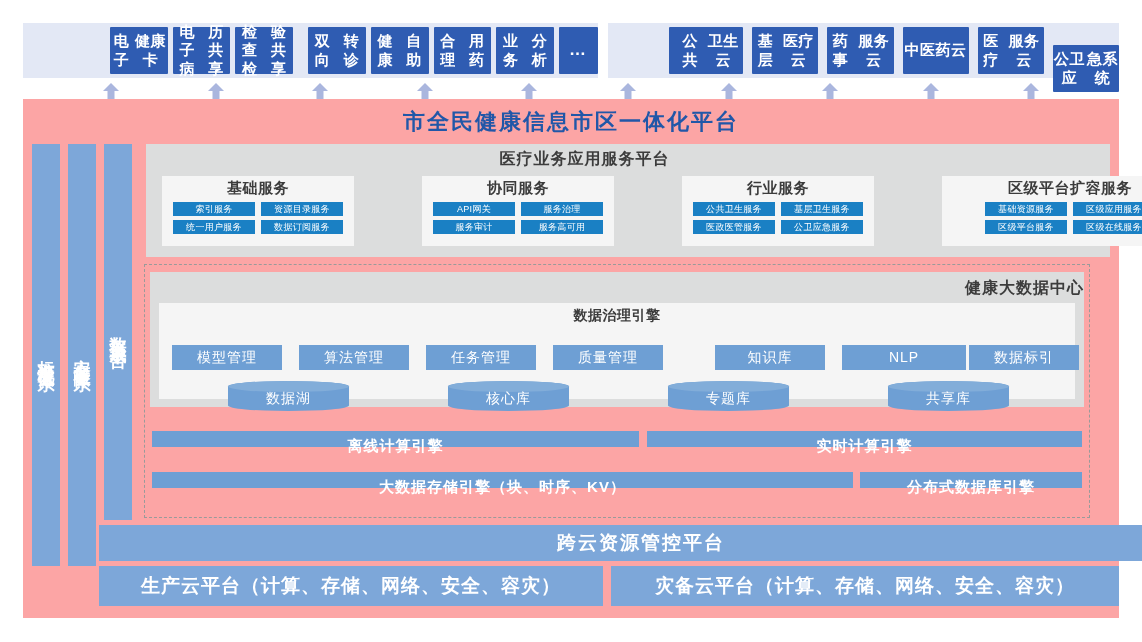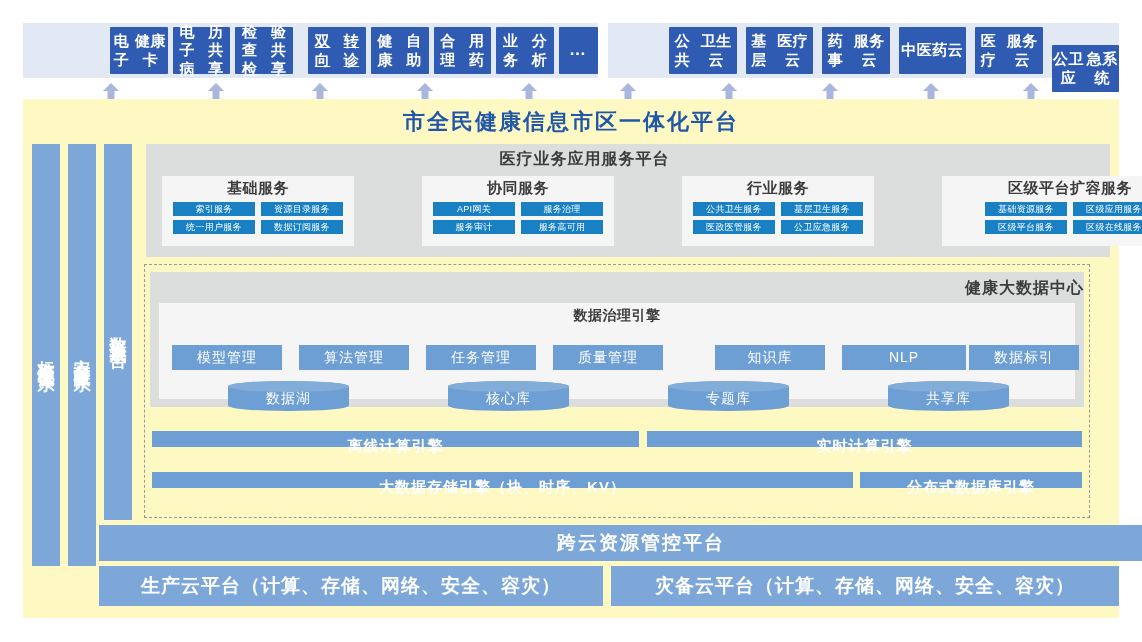--- a/index.html
+++ b/index.html
@@ -33,21 +33,21 @@
 
   
   .arrow{
     position:absolute;width:18px;height:20px;
   }
   .arrow svg{display:block;}
 
   
   .main-panel{
     position:absolute;left:23px;top:99px;width:1096px;height:519px;
-    background:#fef9c3;
+    background:#fca5a5;
   }
   .platform-title{
     position:absolute;left:0;top:8px;width:1096px;
     text-align:center;color:#2157a8;
     font-size:22px;font-weight:bold;letter-spacing:2px;
   }
 
   
   .vbar{
     position:absolute;top:45px;width:28px;height:422px;
@@ -160,42 +160,42 @@
         <span>健康卡</span>
       </div>
       <div class="app-box" style="width: 62px; margin-left: 5px;">
         <span>电子病</span>
         <span>历共享</span>
       </div>
       <div class="app-box" style="width: 62px; margin-left: 5px;">
         <span>检查检</span>
         <span>验共享</span>
       </div>
-      <div class="app-box" style="width: 62px; margin-left: 15px; text-decoration: underline;">
+      <div class="app-box" style="width: 62px; margin-left: 15px;">
         <span>双向</span>
         <span>转诊</span>
       </div>
       <div class="app-box" style="width: 62px; margin-left: 5px;">
         <span>健康</span>
         <span>自助</span>
       </div>
       <div class="app-box" style="width: 62px; margin-left: 5px;">
         <span>合理</span>
         <span>用药</span>
       </div>
       <div class="app-box" style="width: 62px; margin-left: 5px;">
         <span>业务</span>
         <span>分析</span>
       </div>
       <div class="app-box app-ellipsis" style="width: 42px; margin-left: 5px;">
         <span>…</span>
       </div>
     </div>
   <div class="top-strip" id="strip-right">
-      <div class="app-box" style="width: 72px; margin-left: 61px;">
+      <div class="app-box" style="width: 72px; margin-left: 61px; padding-left: 8px;">
         <span>公共</span>
         <span>卫生云</span>
       </div>
       <div class="app-box" style="width: 72px; margin-left: 9px;">
         <span>基层</span>
         <span>医疗云</span>
       </div>
       <div class="app-box" style="width: 72px; margin-left: 9px;">
         <span>药事</span>
         <span>服务云</span>

